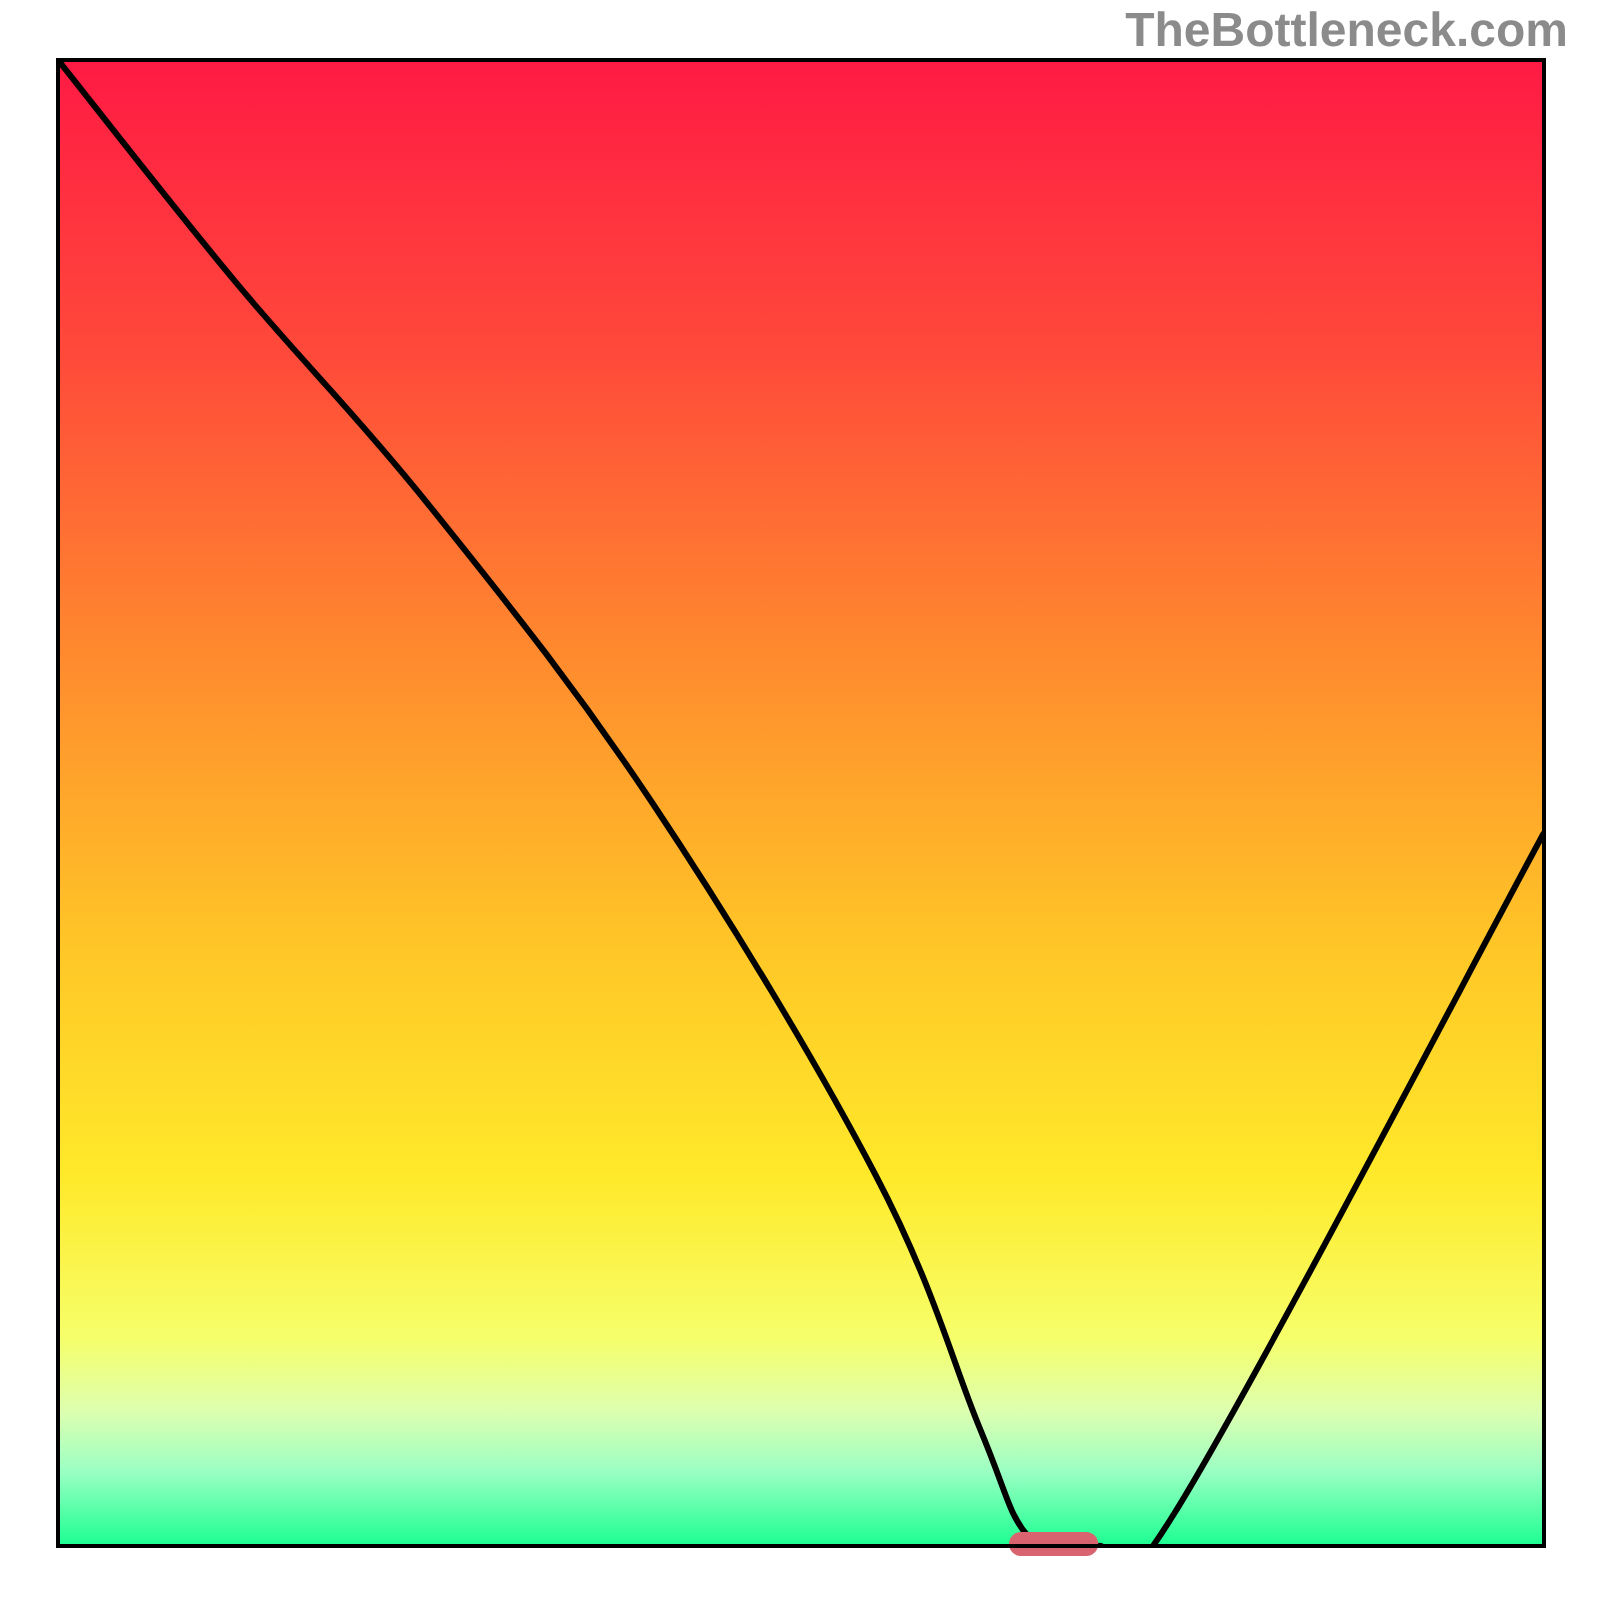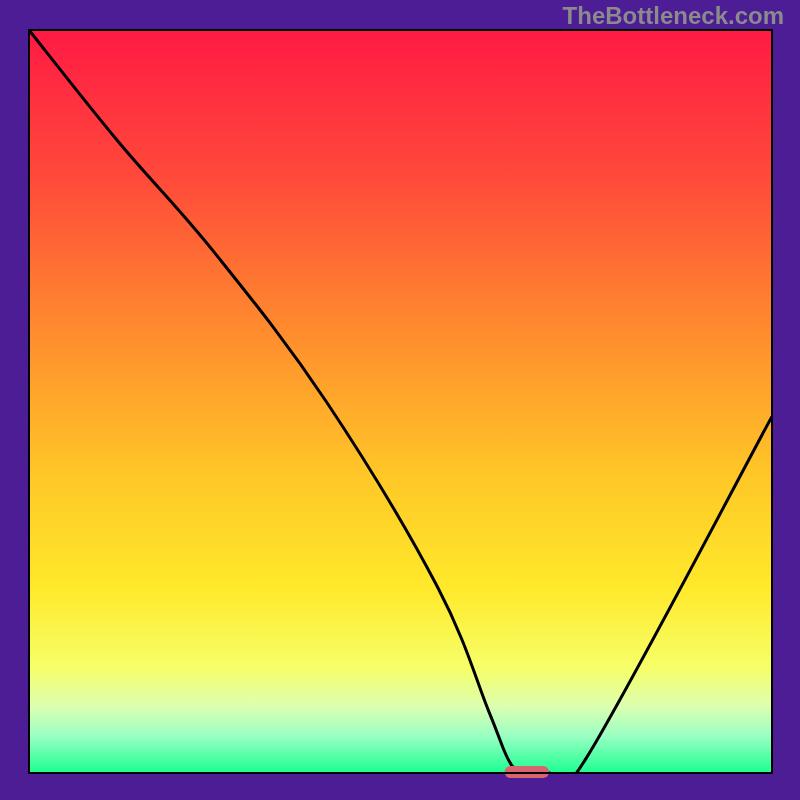--- a/index.html
+++ b/index.html
@@ -7,21 +7,21 @@
     padding: 0;
     width: 800px;
     height: 800px;
     background: #000;
     overflow: hidden;
   }
   .frame {
     position: relative;
     width: 800px;
     height: 800px;
-    background: #4c1d95;
+    background: #ffffff;
   }
   .watermark {
     position: absolute;
     top: 2px;
     right: 16px;
     font-family: Arial, Helvetica, sans-serif;
     font-size: 24px;
     font-weight: 600;
     color: #8b8b8b;
     letter-spacing: 0px;

